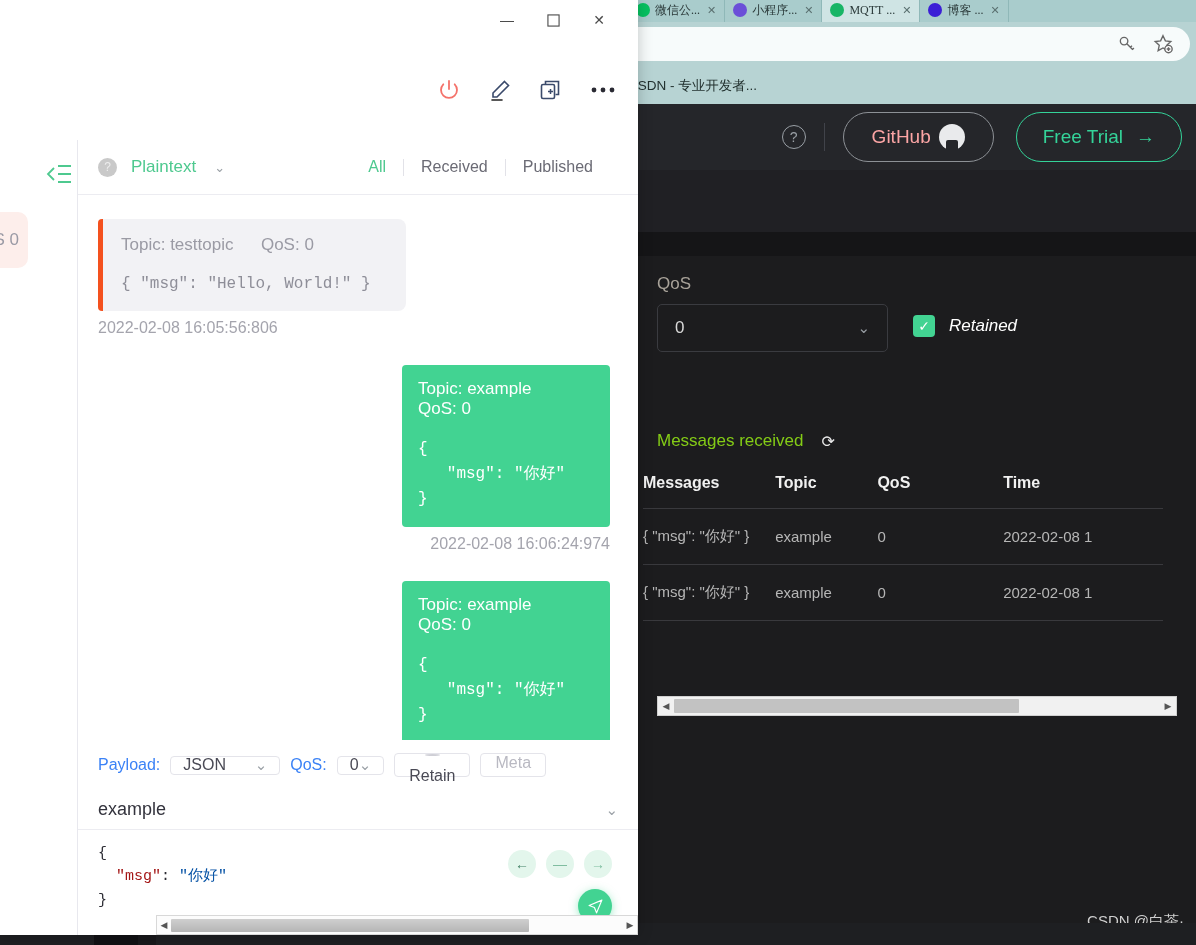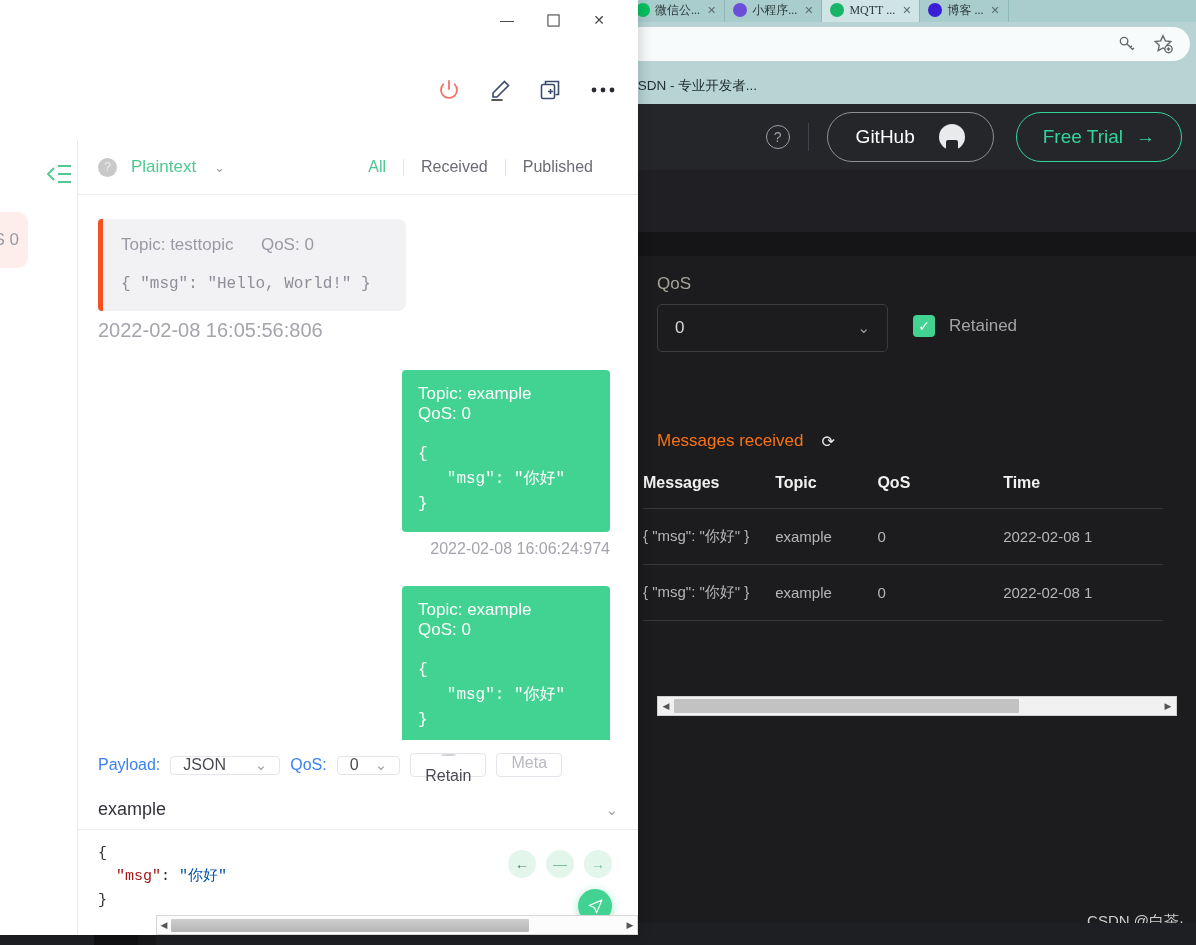--- a/index.html
+++ b/index.html
@@ -50,21 +50,21 @@
     justify-content: flex-end; gap: 0; padding-right: 14px;
   }
   .help-ic {
     width: 24px; height: 24px; border-radius: 50%; border: 1.6px solid #9aa0a6;
     color: #9aa0a6; font-size: 14px; display: flex; align-items: center; justify-content: center;
     margin-right: 18px;
   }
   .hdr-div { width:1px; height: 28px; background:#41434a; margin-right: 18px; }
   .btn-github {
     height: 50px; padding: 0 28px; border-radius: 25px; border: 1.5px solid #8d9196;
-    display: flex; align-items: center; gap: 24px; color: #ffffff; font-size: 19px;
+    display: flex; align-items: center; gap: 8px; color: #fca5a5; font-size: 19px;
   }
   .gh-mark {
     width: 26px; height: 26px; border-radius: 50%; background: #e9eaec; position: relative;
   }
   .gh-mark::after {
     content:""; position:absolute; left:7px; top:16px; width:12px; height:10px;
     background:#25262a; border-radius: 2px 2px 0 0;
   }
   .btn-trial {
     height: 50px; padding: 0 26px; border-radius: 25px; border: 1.6px solid #34d399;
@@ -84,28 +84,28 @@
     position: absolute; left: 29px; top: 48px; width: 231px; height: 48px;
     border: 1px solid #3a3b40; border-radius: 5px; display: flex; align-items: center;
     justify-content: space-between; padding: 0 17px; color: #d9d9d9; font-size: 17px;
   }
   .chev { color: #9aa0a6; font-size: 15px; }
   .retained-box { position: absolute; left: 285px; top: 59px; display: flex; align-items: center; gap: 14px; }
   .cb {
     width: 22px; height: 22px; border-radius: 4px; background: #42d392;
     display: flex; align-items: center; justify-content: center; color: #fff; font-size: 14px;
   }
-  .retained-lbl { font-size: 17px; color: #a3a3a3; }
+  .retained-lbl { font-size: 17px; color: #ffffff; font-style: italic; }
   .btn-send {
     position: absolute; left: 426px; top: 49px; width: 101px; height: 45px;
     background: #42d392; color: #fff; border-radius: 5px; border: none;
     font-size: 17px; font-family: inherit;
   }
   .msg-recv { position: absolute; left: 29px; top: 175px; display: flex; align-items: center; gap: 18px; }
-  .msg-recv-t { font-size: 17px; color: #f97316; }
+  .msg-recv-t { font-size: 17px; color: #84cc16; }
   .refresh-ic { color: #e8e8e8; font-size: 16px; }
 
   table.msgs { position: absolute; left: 15px; top: 218px; width: 520px; border-collapse: collapse; }
   table.msgs th {
     text-align: left; font-size: 16px; color: #f1f1f1; font-weight: bold;
     padding: 0 0 16px 0; border-bottom: 1px solid #39393d;
   }
   table.msgs td {
     font-size: 15px; color: #b6b6b6; padding: 18px 0; border-bottom: 1px solid #39393d;
     vertical-align: middle;
@@ -180,39 +180,39 @@
 
   .msglist { position: relative; height: 578px; padding: 24px 28px 0 20px; background: #fff; }
 
   .bubble-in {
     width: 308px; background: #f2f2f5; border-left: 5px solid #f4511e;
     border-radius: 4px 8px 8px 4px; padding: 16px 18px 18px 18px;
   }
   .b-head { font-size: 17px; color: #9a9aa4; margin-bottom: 20px; }
   .b-head .sp { display: inline-block; width: 18px; }
   .b-body { font-size: 16px; color: #8e8e98; font-family: "Liberation Mono", monospace; white-space: pre; }
-  .b-time { font-size: 20px; color: #a4a4ad; margin-top: 8px; }
+  .b-time { font-size: 16px; color: #a4a4ad; margin-top: 8px; }
 
   .bubble-out {
     width: 208px; margin-left: auto; background: #42d392; color: #fff;
     border-radius: 4px; padding: 14px 16px 16px 16px;
   }
   .bubble-out .b-head { color: #fff; margin-bottom: 18px; }
   .bubble-out .b-body { color: #fff; font-family: "Liberation Mono", monospace; line-height: 1.55; }
   .out-wrap { margin-top: 28px; }
   .out-time { font-size: 16px; color: #a4a4ad; margin-top: 8px; text-align: right; }
 
   .composer { position: absolute; left: 0; bottom: 0; width: 560px; background: #fff; }
   .comp-opts {
     height: 50px; display: flex; align-items: center; gap: 10px; padding: 0 20px;
   }
   .comp-lbl { font-size: 16px; color: #3b82f6; }
   .comp-sel {
     height: 19px; border: 1px solid #e4e4ea; border-radius: 4px; display: flex;
-    align-items: center; gap: 16px; padding: 0 12px; color: #4a4a55; font-size: 16px;
+    align-items: center; padding: 0 12px; color: #4a4a55; font-size: 16px;
   }
   .comp-sel.wide { width: 110px; justify-content: space-between; }
   .comp-pill {
     height: 24px; border: 1px solid #e4e4ea; border-radius: 4px; display: flex;
     align-items: center; gap: 11px; padding: 0 14px; color: #4a4a55; font-size: 16px; flex-direction: column;
   }
   .radio-o { width: 15px; height: 15px; border-radius: 50%; border: 1.5px solid #cfcfd6; }
   .comp-pill.dim { color: #b9b9c2; }
   .topic-row {
     height: 40px; display: flex; align-items: center; justify-content: space-between;

